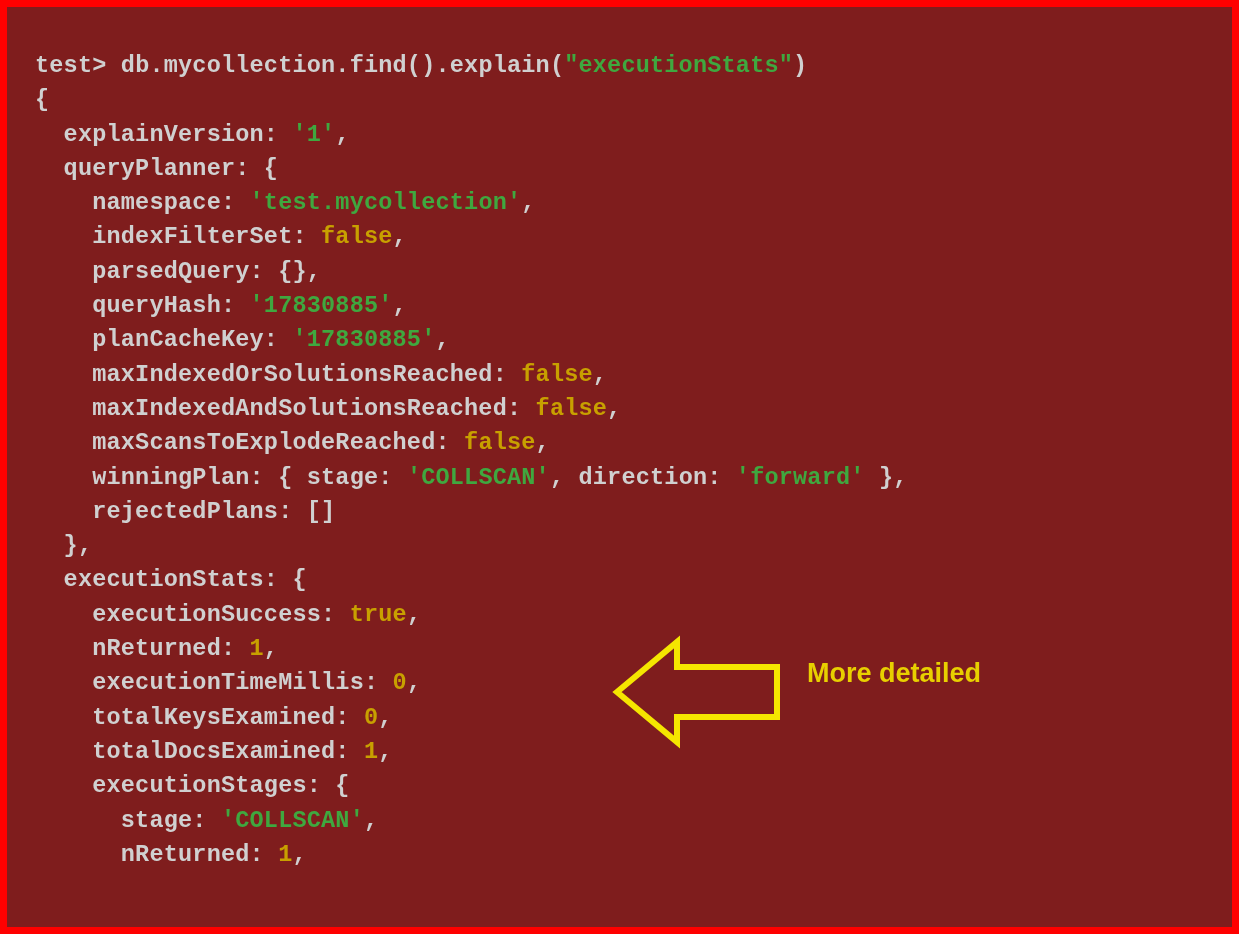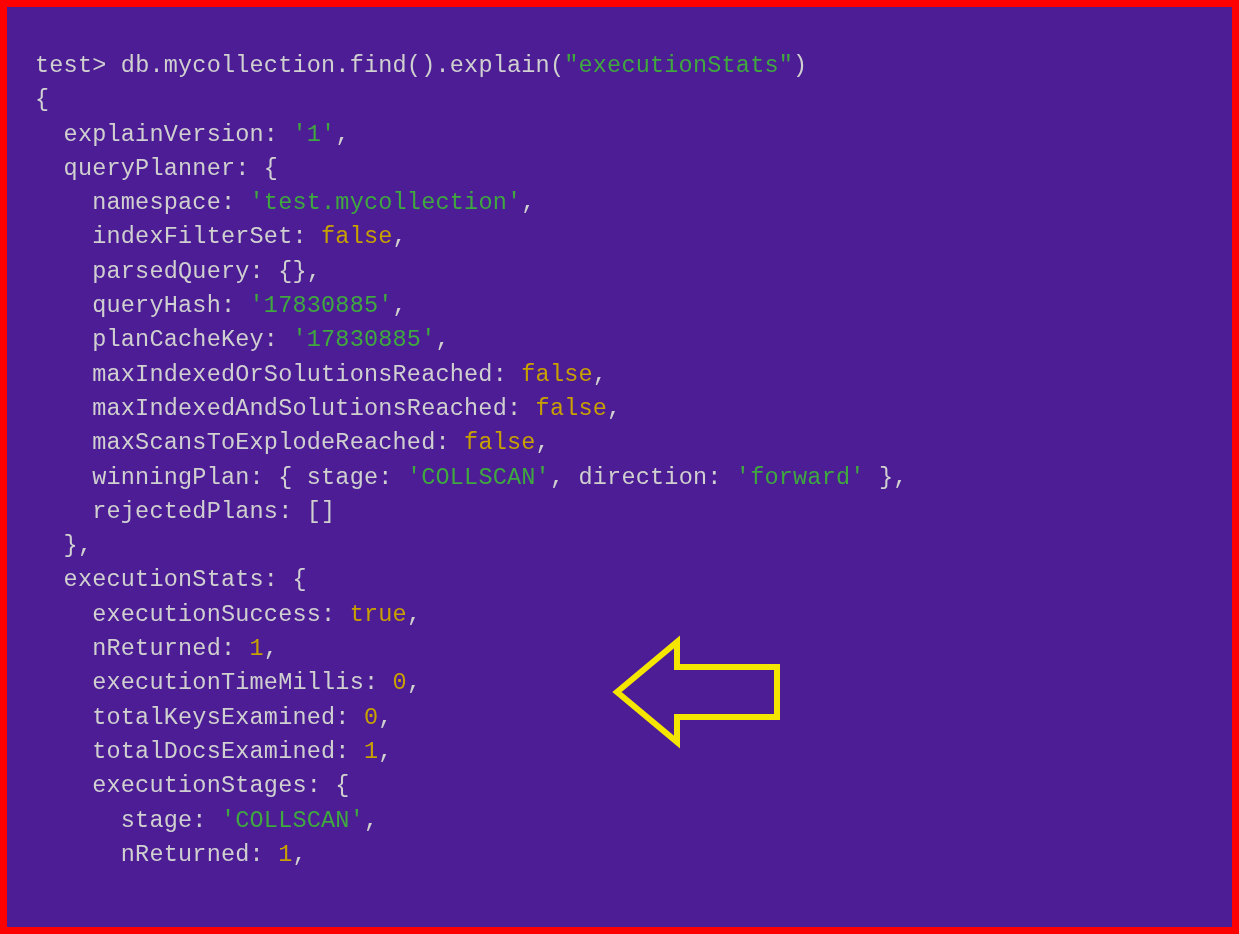--- a/index.html
+++ b/index.html
@@ -7,21 +7,22 @@
     background: #1a1a1a;
     width: 1239px;
     height: 934px;
     font-family: 'Consolas', 'Monaco', 'Courier New', monospace;
     position: relative;
   }
   .frame {
     position: absolute;
     top: 0; left: 0; right: 0; bottom: 0;
     border: 7px solid #ff0000;
-    background: #4c1d95;
+    background: #7f1d1d;
+    font-weight: bold;
   }
   .term {
     padding: 42px 16px 16px 28px;
     font-size: 23.5px;
     line-height: 1.46;
     white-space: pre;
     color: #d0d0d0;
     letter-spacing: 0.2px;
   }
   .kw { color: #c8a000; } 
@@ -68,14 +69,15 @@
 <span>    totalDocsExamined: </span><span class="kw">1</span><span>,</span>
 <span>    executionStages: {</span>
 <span>      stage: </span><span class="str">'COLLSCAN'</span><span>,</span>
 <span>      nReturned: </span><span class="kw">1</span><span>,</span></div>
 
   <svg class="arrow" width="180" height="130" viewBox="0 0 180 130">
     <path d="M 10 65 L 70 15 L 70 40 L 170 40 L 170 90 L 70 90 L 70 115 Z" fill="none" stroke="#f5e600" stroke-width="6" stroke-linejoin="miter"></path>
   </svg>
 
   <div class="annotation">
+    <div>More detailed</div>
   </div>
 </div>
 
 </body></html>

